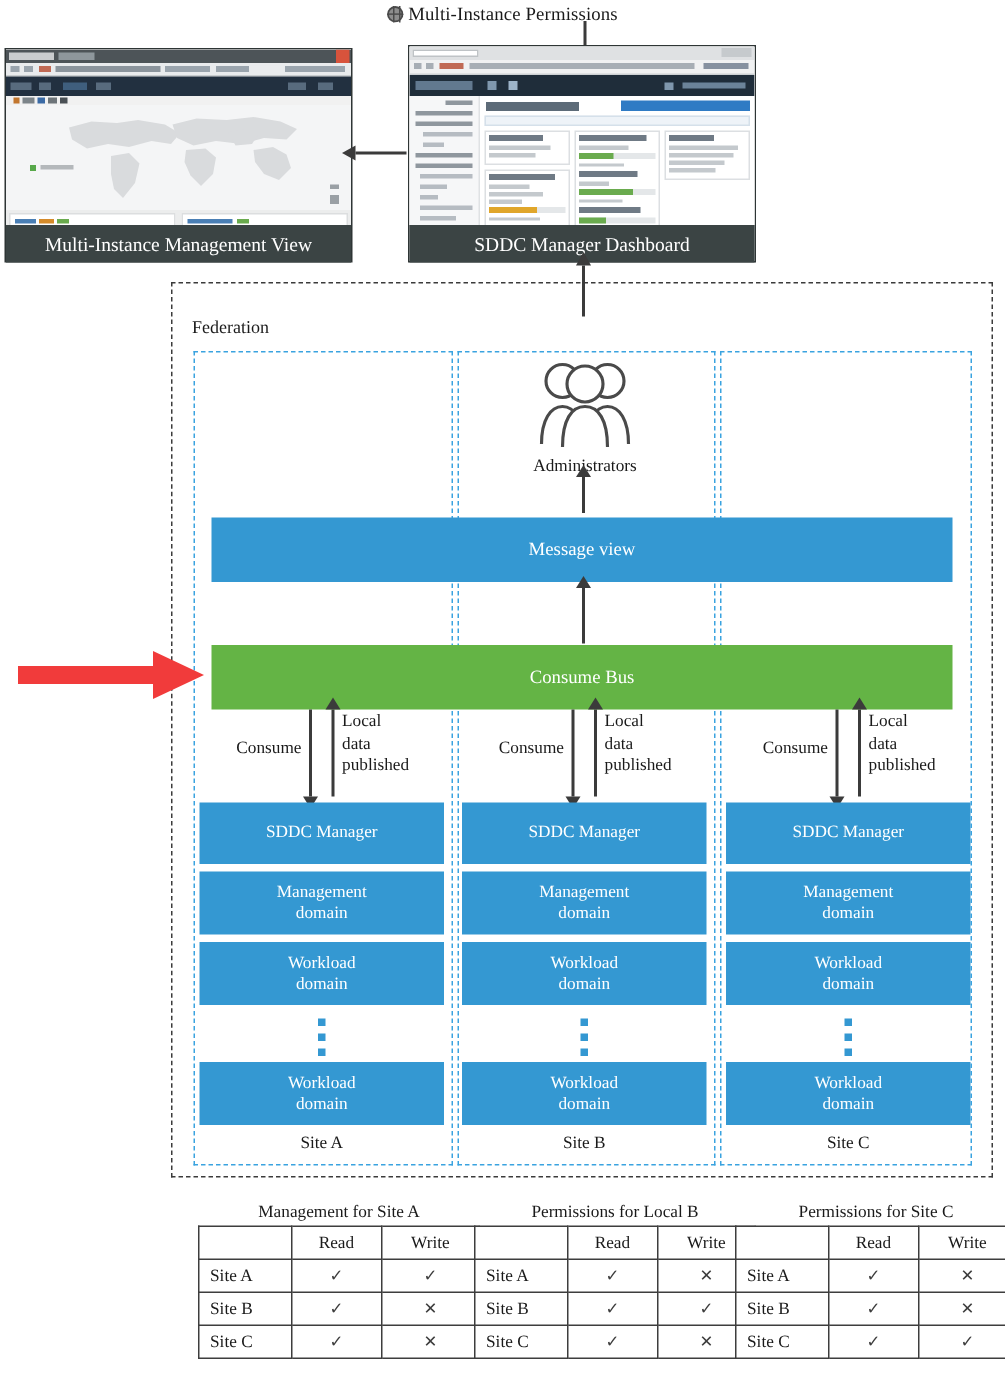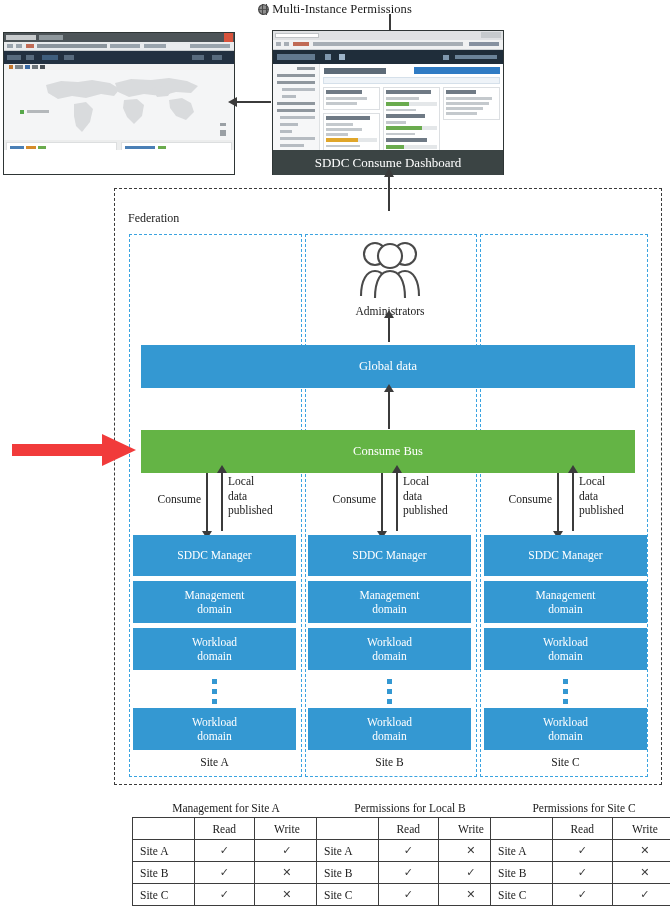--- a/index.html
+++ b/index.html
@@ -251,20 +251,21 @@
         <span class="ln c3" style="left:31px;top:3px;width:8px;"></span>
 
       </div>
       <div class="card">
         <span class="ln c1" style="left:3px;top:3px;width:30px;"></span>
         <span class="ln" style="left:36px;top:3px;width:8px;background:#6aab4e;"></span>
 
       </div>
     </div>
   </div>
+  <div class="panel-cap">Multi-Instance Management View</div>
 </div>
 
 <div class="abs panel" id="panel-right">
   <div class="panel-shot">
     <div class="sd-top">
       <span class="tb"></span>
       <span class="abs" style="right:2px;top:1px;width:20px;height:6px;background:#c6cacd;"></span>
     </div>
     <div class="sd-url">
       <span class="u" style="left:3px;width:5px;"></span>
@@ -349,21 +350,21 @@
               <div class="r" style="width:84%"></div>
               <div class="r" style="width:72%"></div>
               <div class="r" style="width:60%"></div>
             </div>
           </div>
         </div>
       </div>
     </div>
 
   </div>
-  <div class="panel-cap">SDDC Consume Dashboard</div>
+  <div class="panel-cap">SDDC Manager Dashboard</div>
 </div>
 
 <div class="abs" id="arrow-panels"></div>
 <div class="abs" id="arrow-fed-up"></div>
 
 <div class="abs" id="federation"></div>
 <div class="abs" id="federation-label">Federation</div>
 
 <div class="abs siteframe" id="site-frame-a"></div>
 <div class="abs siteframe" id="site-frame-b"></div>
@@ -376,21 +377,21 @@
     <path d="M6 56 C6 40 12 31 20 31 C28 31 34 40 34 56"></path>
     <path d="M36 56 C36 40 42 31 50 31 C58 31 64 40 64 56"></path>
     <circle cx="35" cy="16" r="12" fill="#fff"></circle>
     <path d="M20 58 C20 40 26 31 35 31 C44 31 50 40 50 58" fill="#fff"></path>
   </g>
 </svg>
 <div class="abs" id="admins-label">Administrators</div>
 <div class="abs" id="arrow-admin-up"></div>
 
 <div class="abs bigbar" id="global-view">
-  <span>Global data</span>
+  <span>Message view</span>
 </div>
 <div class="abs" id="arrow-gv"></div>
 <div class="abs bigbar" id="message-bus">
   <span>Consume Bus</span>
 </div>
 
 <svg class="abs" id="red-arrow" viewBox="0 0 130 36">
   <g>
     <path d="M2 12 L92 12 L92 2 L126 18 L92 34 L92 24 L2 24 Z" fill="#f13b3b"></path>
   </g>

